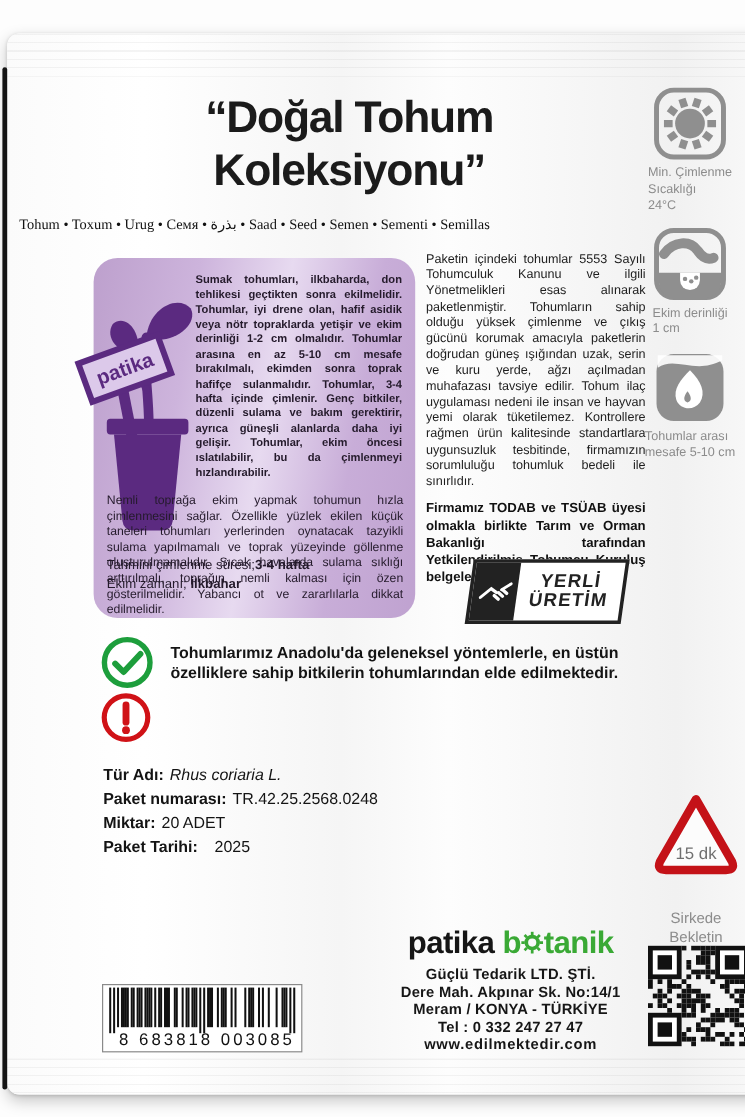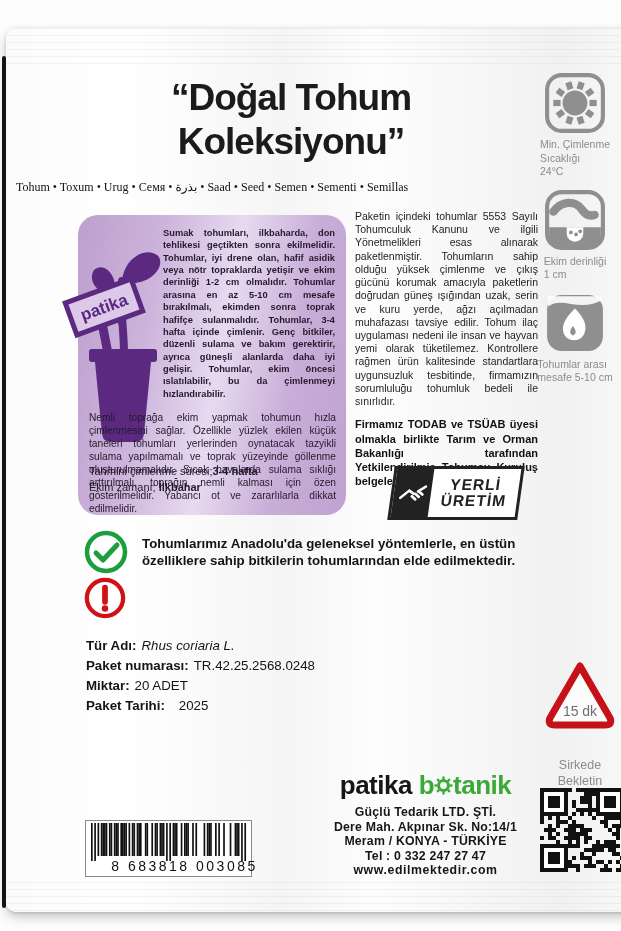--- a/index.html
+++ b/index.html
@@ -92,21 +92,21 @@
   .logo .green{color:#3aa935;}
   .logo svg{vertical-align:-1px;}
   .address{position:absolute;left:322px;top:777px;width:195px;text-align:center;
     font-weight:bold;font-size:12.3px;line-height:14.6px;letter-spacing:.2px;color:#161616;}
   .address .web{letter-spacing:.6px;}
 
   .barcode{
     position:absolute;left:79px;top:792px;width:167px;height:57px;background:#fff;
     border:1px solid #8a8a8a;box-sizing:border-box;text-align:center;
   }
-  .barcode-digits{position:absolute;left:16px;bottom:2px;width:100%;font-size:14px;letter-spacing:2.5px;color:#111;text-align:center;}
+  .barcode-digits{position:absolute;left:4px;bottom:2px;width:100%;font-size:14px;letter-spacing:2.5px;color:#111;text-align:center;}
   .qr{position:absolute;left:534px;top:760px;width:84px;height:84px;}
 </style>
 </head>
 <body>
 
 <div class="packet">
 
   <div class="seal-top"></div>
   <div class="seal-bottom"></div>
 

